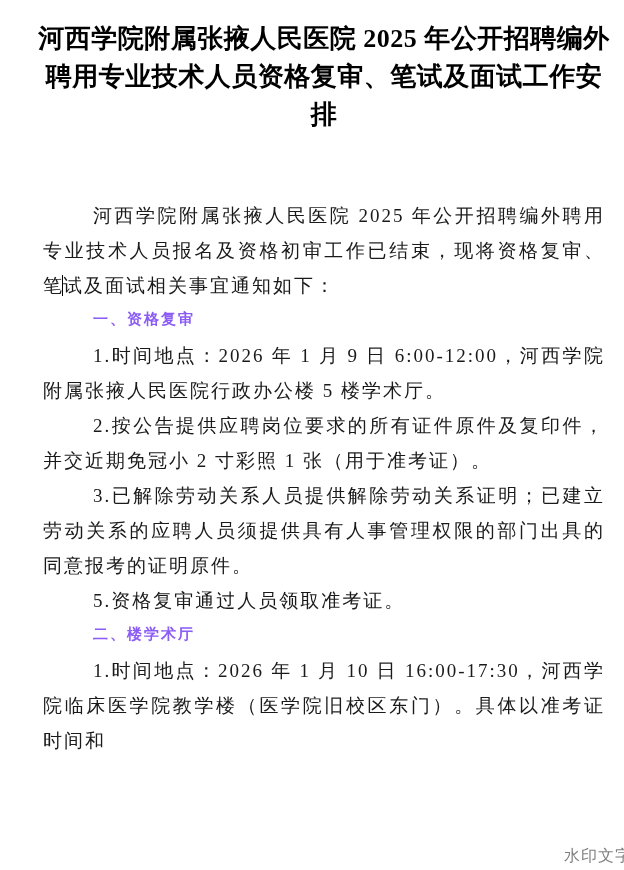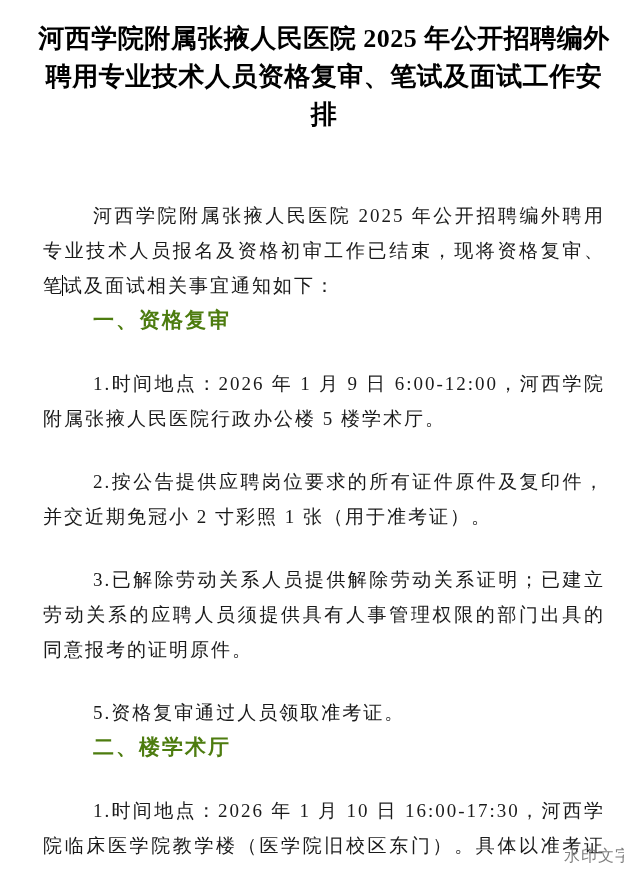--- a/index.html
+++ b/index.html
@@ -31,30 +31,29 @@
     margin: 64px 31px 0 31px;
   }
   .para {
     font-size: 19px;
     line-height: 35px;
     letter-spacing: 2px;
     text-align: justify;
     text-justify: inter-ideograph;
     text-indent: 50px;
     color: #1a1a1a;
-    margin-top: 28px;
   }
   .heading {
-    font-family: Liberation Serif, serif;
-    font-size: 21px;
+    font-family: Liberation Mono, monospace;
+    font-size: 15px;
     line-height: 35px;
     letter-spacing: 2px;
     font-weight: bold;
     text-indent: 50px;
-    color: #4d7c0f;
+    color: #8b5cf6;
   }
   .para span { letter-spacing: inherit; }
   .caret {
     display: inline-block;
     width: 0;
     height: 21px;
     border-left: 1.6px solid #000000;
     vertical-align: -4px;
     margin-left: -2px;
   }

